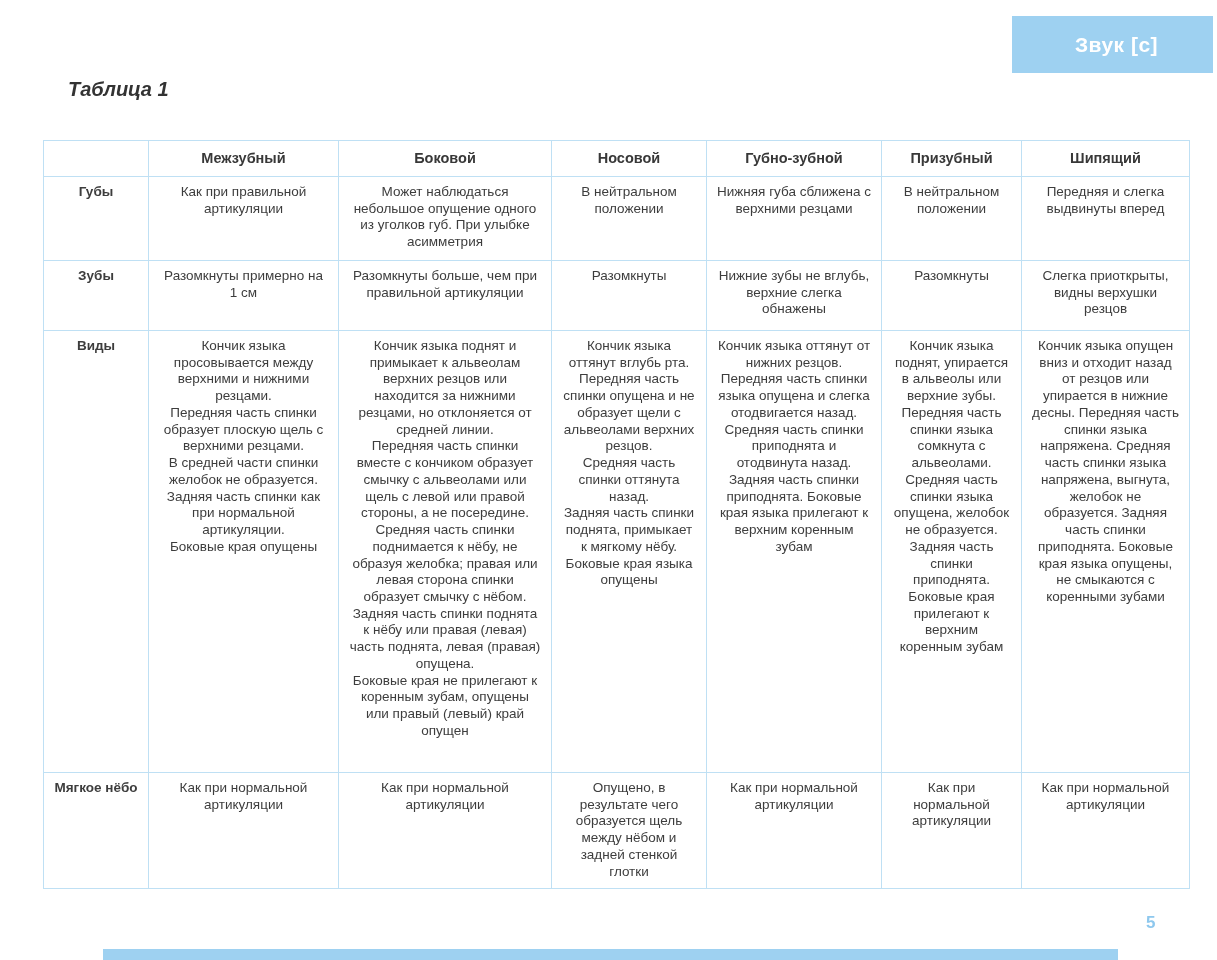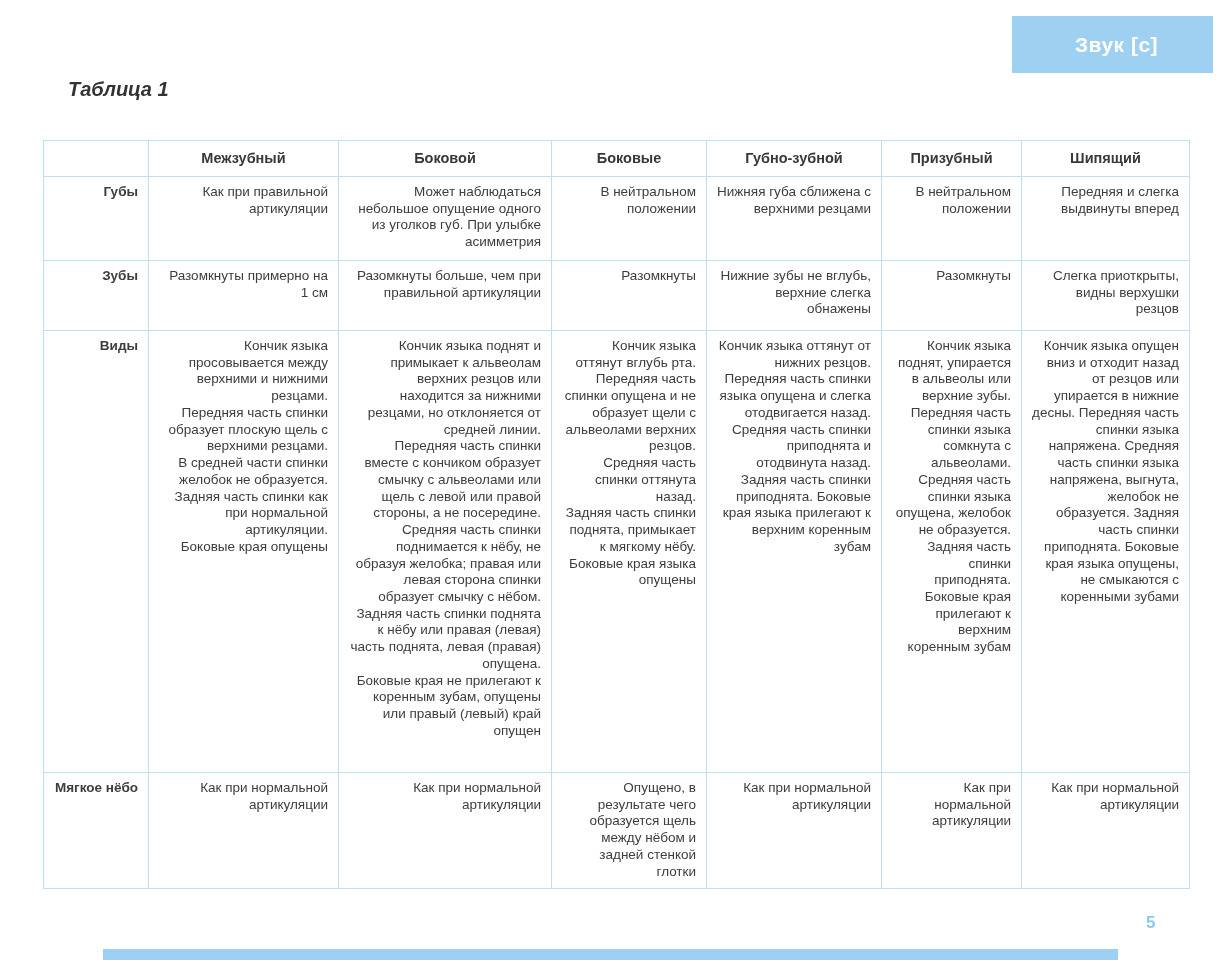--- a/index.html
+++ b/index.html
@@ -28,27 +28,27 @@
     text-align:center;font-size:16.5px;font-weight:bold;color:#333333;
   }
 
   table.main{
     position:absolute;left:35px;top:132px;width:1146px;
     border-collapse:collapse;table-layout:fixed;
     background:#ffffff;
   }
   table.main td,table.main th{
     border:1px solid var(--border);
-    vertical-align:top;text-align:right;
+    vertical-align:top;text-align:center;
     padding:7px 10px 8px 10px;
     font-size:13.5px;line-height:1.24;color:var(--text);
     white-space:pre-line;overflow:hidden;
   }
   table.main thead th{
-    text-align:center;vertical-align:middle;
+    vertical-align:middle;
     font-size:14.5px;font-weight:bold;height:36px;padding:4px 6px;color:#383838;
   }
   td.row-label{font-weight:bold;font-size:14px;color:#383838;}
   tr.r-guby td{height:84px;}
   tr.r-zuby td{height:70px;}
   tr.r-yazyk td{height:442px;}
   tr.r-nebo td{height:108px;}
 
   .watermark{
     position:absolute;left:90px;top:400px;width:1060px;
@@ -88,21 +88,21 @@
       <col style="width:155px">
         <col style="width:175px">
         <col style="width:140px">
         <col style="width:168px">
     </colgroup>
     <thead>
       <tr>
         <th></th>
         <th>Межзубный</th>
         <th>Боковой</th>
-        <th>Боковые</th>
+        <th>Носовой</th>
         <th>Губно-зубной</th>
         <th>Призубный</th>
         <th>Шипящий</th>
       </tr>
     </thead>
     <tbody>
       <tr class="r-guby">
         <td class="row-label">Губы</td>
         <td>Как при правильной артикуляции</td>
         <td>Может наблюдаться небольшое опущение одного из уголков губ. При улыбке асимметрия</td>

